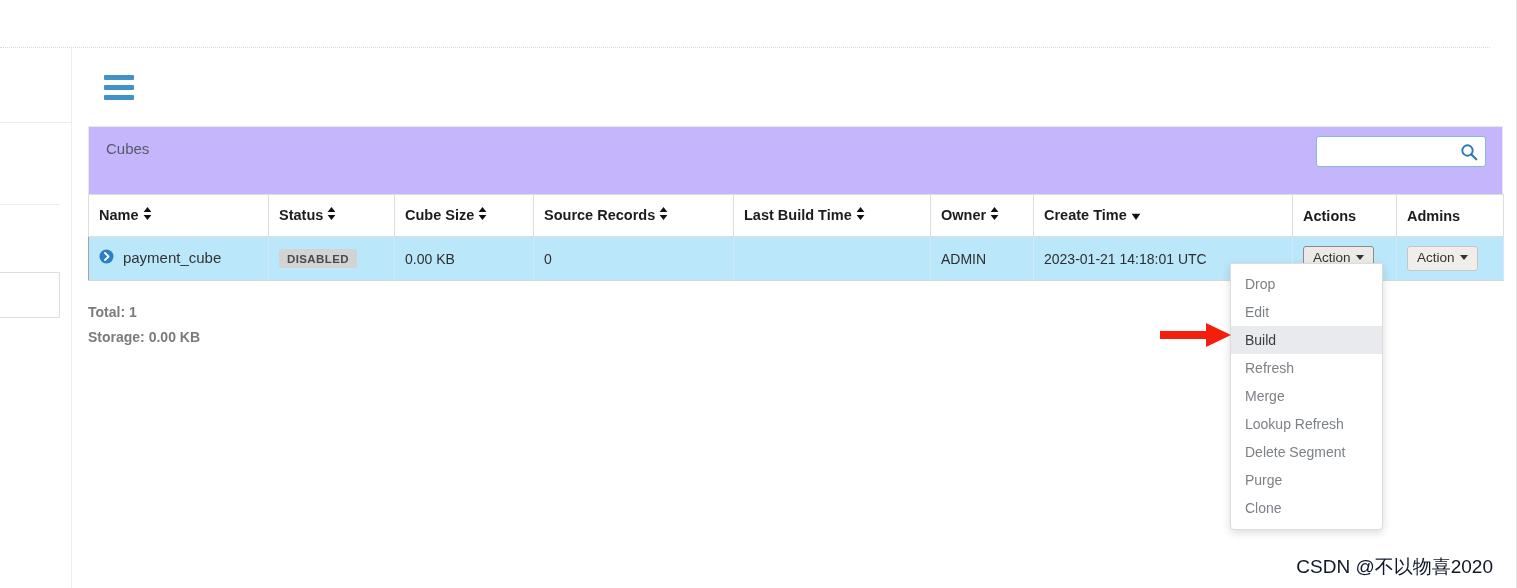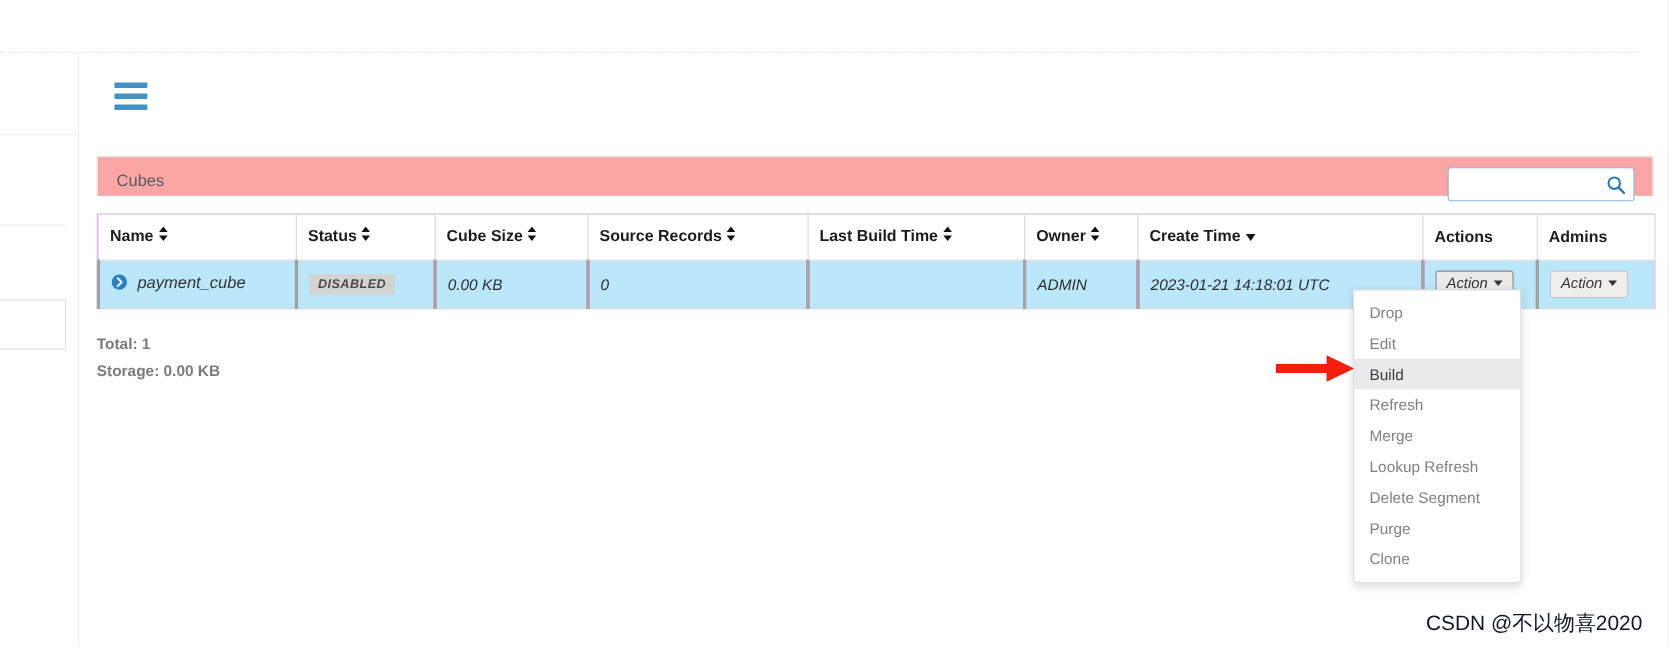--- a/index.html
+++ b/index.html
@@ -72,26 +72,25 @@
   }
   .hamburger span:last-child { margin-bottom: 0; }
 
   
   .panel {
     position: absolute;
     left: 88px; top: 126px;
     width: 1415px;
   }
   .panel-head {
-    background: #fca5a5;
-    height: 36px;
+    background: #c4b5fd;
+    height: 68px;
     position: relative;
     border: 1px solid #e6e9ee;
     border-bottom: none;
-    margin-top: 16px;
   }
   .panel-title {
     position: absolute;
     left: 17px; top: 13px;
     font-size: 15px;
     color: #555b63;
   }
   .search-wrap {
     position: absolute;
     right: 16px; top: 9px;
@@ -116,47 +115,45 @@
     position: absolute;
     right: 7px; top: 6px;
     width: 18px; height: 18px;
     cursor: pointer;
   }
 
   
   table.cubes {
     width: 100%;
     border-collapse: collapse;
-    background: #f0abfc;
+    background: #eab308;
     table-layout: fixed;
-    margin-top: 16px;
   }
   table.cubes th {
     font-size: 14.5px;
     font-weight: bold;
     color: #1c1c1c;
     text-align: left;
     padding: 10px 10px 10px 10px;
     height: 42px;
     border: 1px solid #dddddd;
     background: #ffffff;
     white-space: nowrap;
   }
   table.cubes td {
     font-size: 14px;
     color: #2e2e2e;
     padding: 9px 10px;
     height: 38px;
-    border-left: 3px solid #a3a3a3;
+    border-left: 1px solid #a3a3a3;
     border-right: 1px solid #cfe9f6;
     border-bottom: 1px solid #d8d8d8;
     background: #bbe7fb;
     white-space: nowrap;
     overflow: hidden;
-    font-style: italic;
   }
   .sort-ico {
     display: inline-block;
     vertical-align: middle;
     margin-left: 4px;
     position: relative;
     top: -1px;
   }
   .cell-name {
     color: #333;

